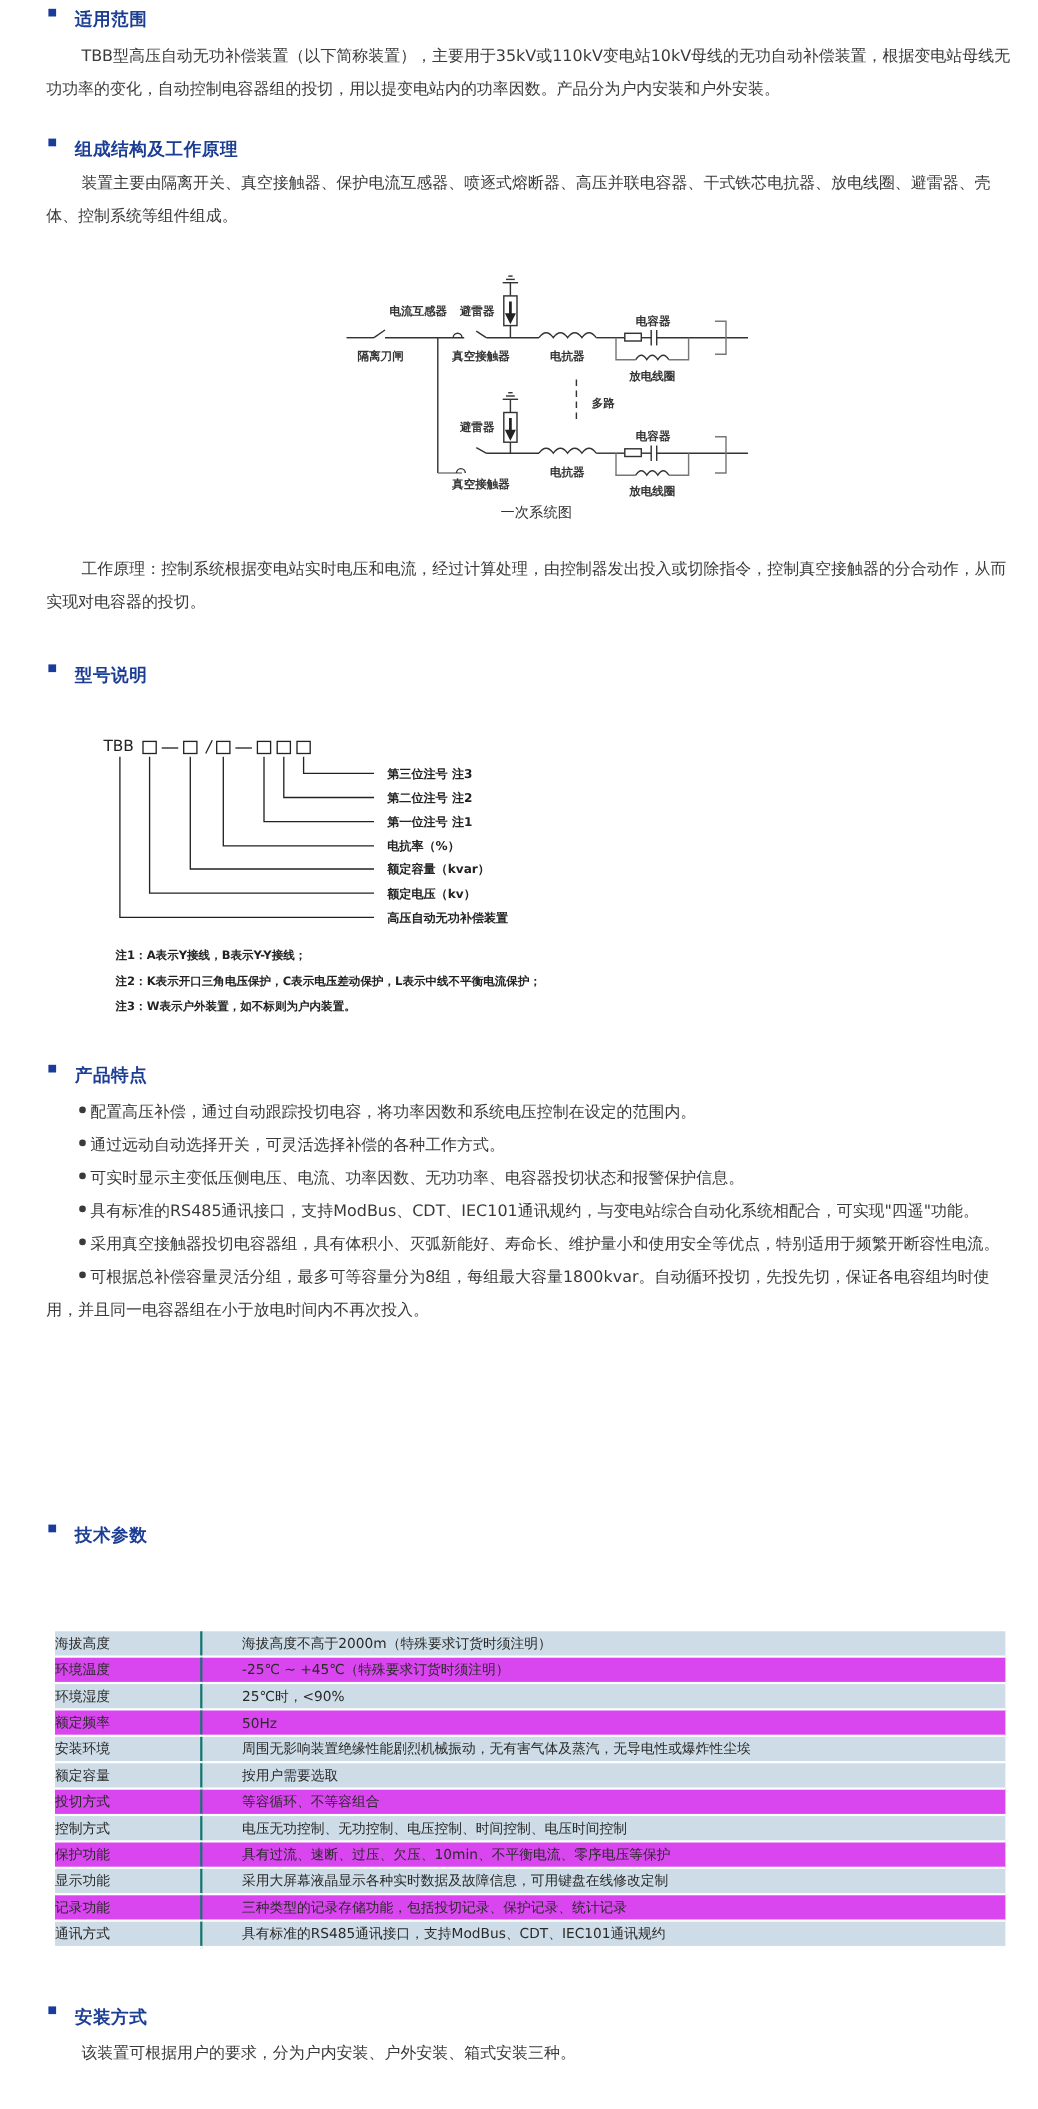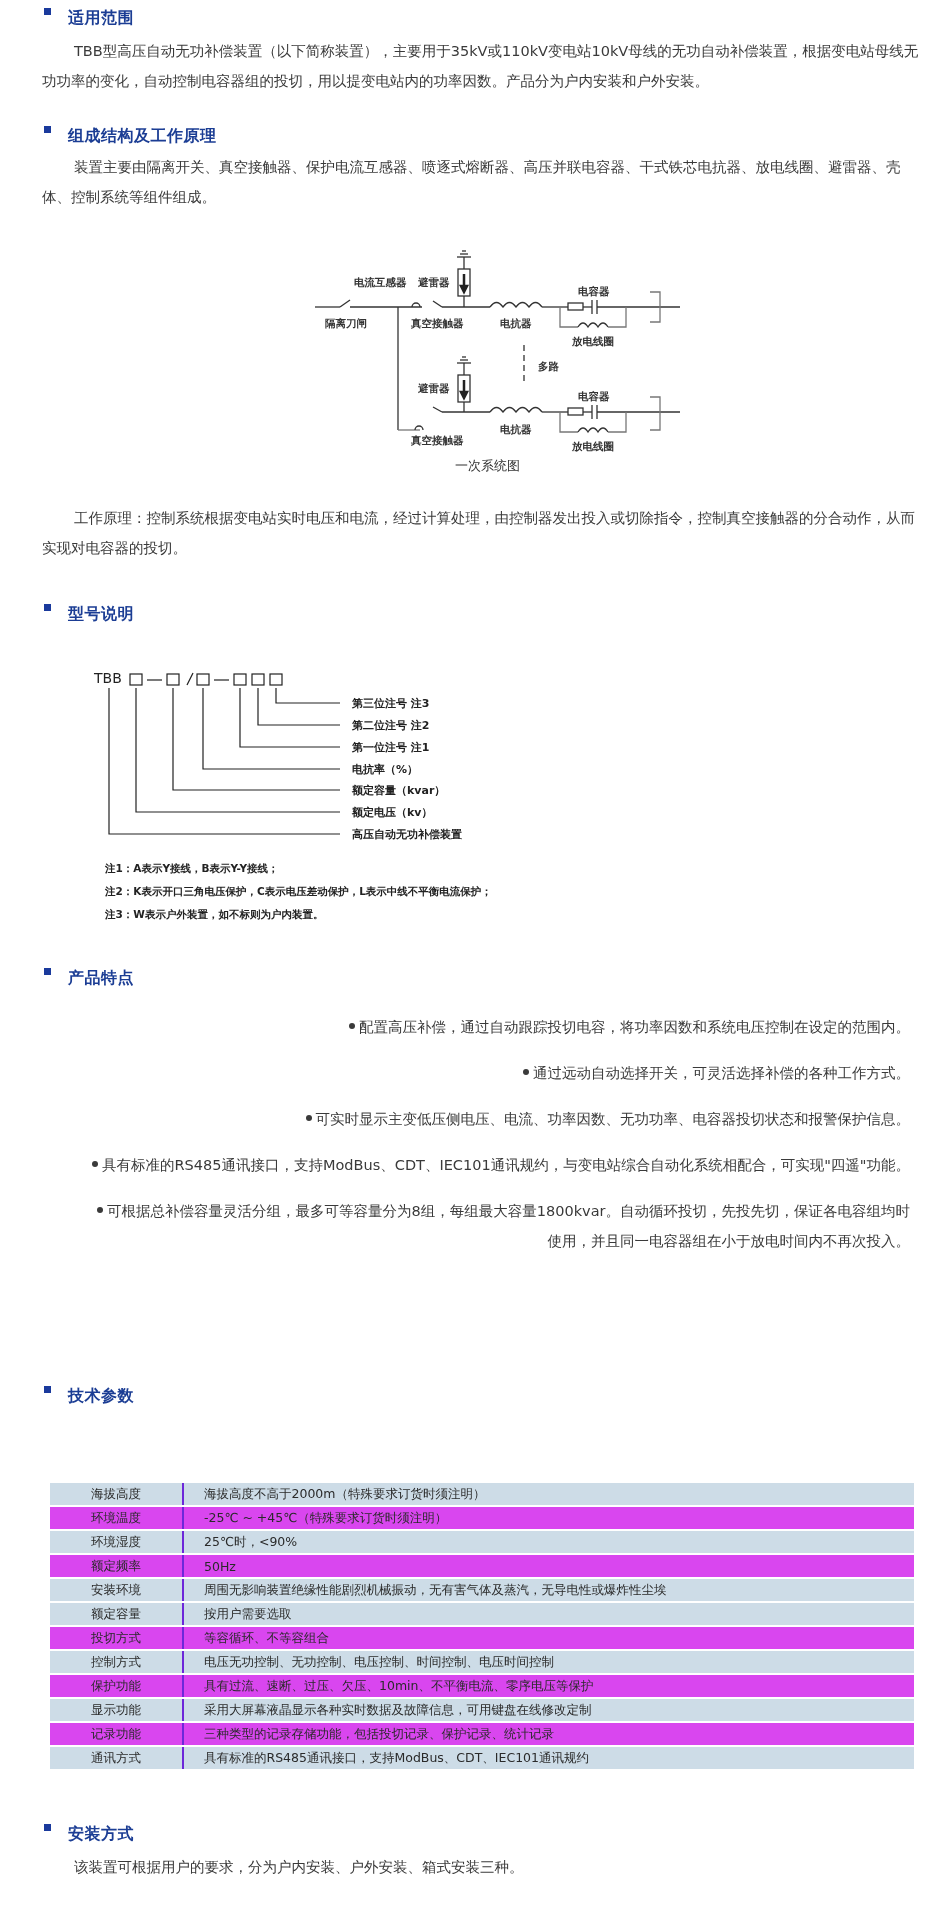--- a/index.html
+++ b/index.html
@@ -3,27 +3,27 @@
 <meta charset="utf-8">
 <style>
   html, body { margin:0; padding:0; background:#ffffff; }
   body { width:944px; height:1917px; position:relative; overflow:hidden;
          font-family:"DejaVu Sans", sans-serif; color:#333333; }
   .heading { position:absolute; left:44px; height:24px; display:flex; align-items:flex-start; }
   .heading .marker { width:7px; height:7px; background:#1a3a9c; margin-right:17px; }
   .heading .htext { font-size:16px; color:#1b3d94; font-weight:bold; letter-spacing:0.5px; }
   .para { position:absolute; left:42px; width:884px; font-size:14.5px; line-height:30px; color:#3a3a3a; text-indent:32px; margin:0; }
   .feature-list { position:absolute; left:42px; top:996px; width:884px; margin:0; padding:0; list-style:none; }
-  .feature-list li { font-size:14.5px; line-height:30px; color:#3a3a3a; text-indent:30px; margin:16px;text-align:right; }
+  .feature-list li { font-size:14.5px; line-height:30px; color:#3a3a3a; text-indent:30px; margin:0; }
   .feature-list li .dot { display:inline-block; width:6px; height:6px; border-radius:50%; background:#3a3a3a; margin-right:4px; vertical-align:middle; position:relative; top:-2px; text-indent:0; }
   svg text { font-family:"DejaVu Sans", sans-serif; }
   .tbl { position:absolute; left:50px; top:1483px; width:864px; border-collapse:collapse; }
   .tbl td { height:22px; font-size:12.5px; color:#2a2a2a; padding:0; border-bottom:2px solid #ffffff; }
-  .tbl td.k { width:132px; text-align:center; border-right:2px solid #6d28d9; }
-  .tbl td.v { padding-left:20px; }
+  .tbl td.k { width:132px; border-right:2px solid #0f766e; }
+  .tbl td.v { padding-left:36px; }
   .tbl tr.dark td { background:#cddce7; }
   .tbl tr.light td { background:#d946ef; }
 </style>
 </head>
 <body>
 
 <div class="heading" style="top:8px;">
   <span class="marker"></span>
   <span class="htext">适用范围</span>
 </div>
@@ -159,20 +159,21 @@
 
 <div class="heading" style="top:968px;">
   <span class="marker"></span>
   <span class="htext">产品特点</span>
 </div>
 <ul class="feature-list">
   <li><span class="dot"></span><span>配置高压补偿，通过自动跟踪投切电容，将功率因数和系统电压控制在设定的范围内。</span></li>
   <li><span class="dot"></span><span>通过远动自动选择开关，可灵活选择补偿的各种工作方式。</span></li>
   <li><span class="dot"></span><span>可实时显示主变低压侧电压、电流、功率因数、无功功率、电容器投切状态和报警保护信息。</span></li>
   <li><span class="dot"></span><span>具有标准的RS485通讯接口，支持ModBus、CDT、IEC101通讯规约，与变电站综合自动化系统相配合，可实现"四遥"功能。</span></li>
+  <li><span class="dot"></span><span>采用真空接触器投切电容器组，具有体积小、灭弧新能好、寿命长、维护量小和使用安全等优点，特别适用于频繁开断容性电流。</span></li>
   <li><span class="dot"></span><span>可根据总补偿容量灵活分组，最多可等容量分为8组，每组最大容量1800kvar。自动循环投切，先投先切，保证各电容组均时使用，并且同一电容器组在小于放电时间内不再次投入。</span></li>
 </ul>
 
 <div class="heading" style="top:1386px;">
   <span class="marker"></span>
   <span class="htext">技术参数</span>
 </div>
 <table class="tbl">
   <tbody>
       <tr class="dark">

